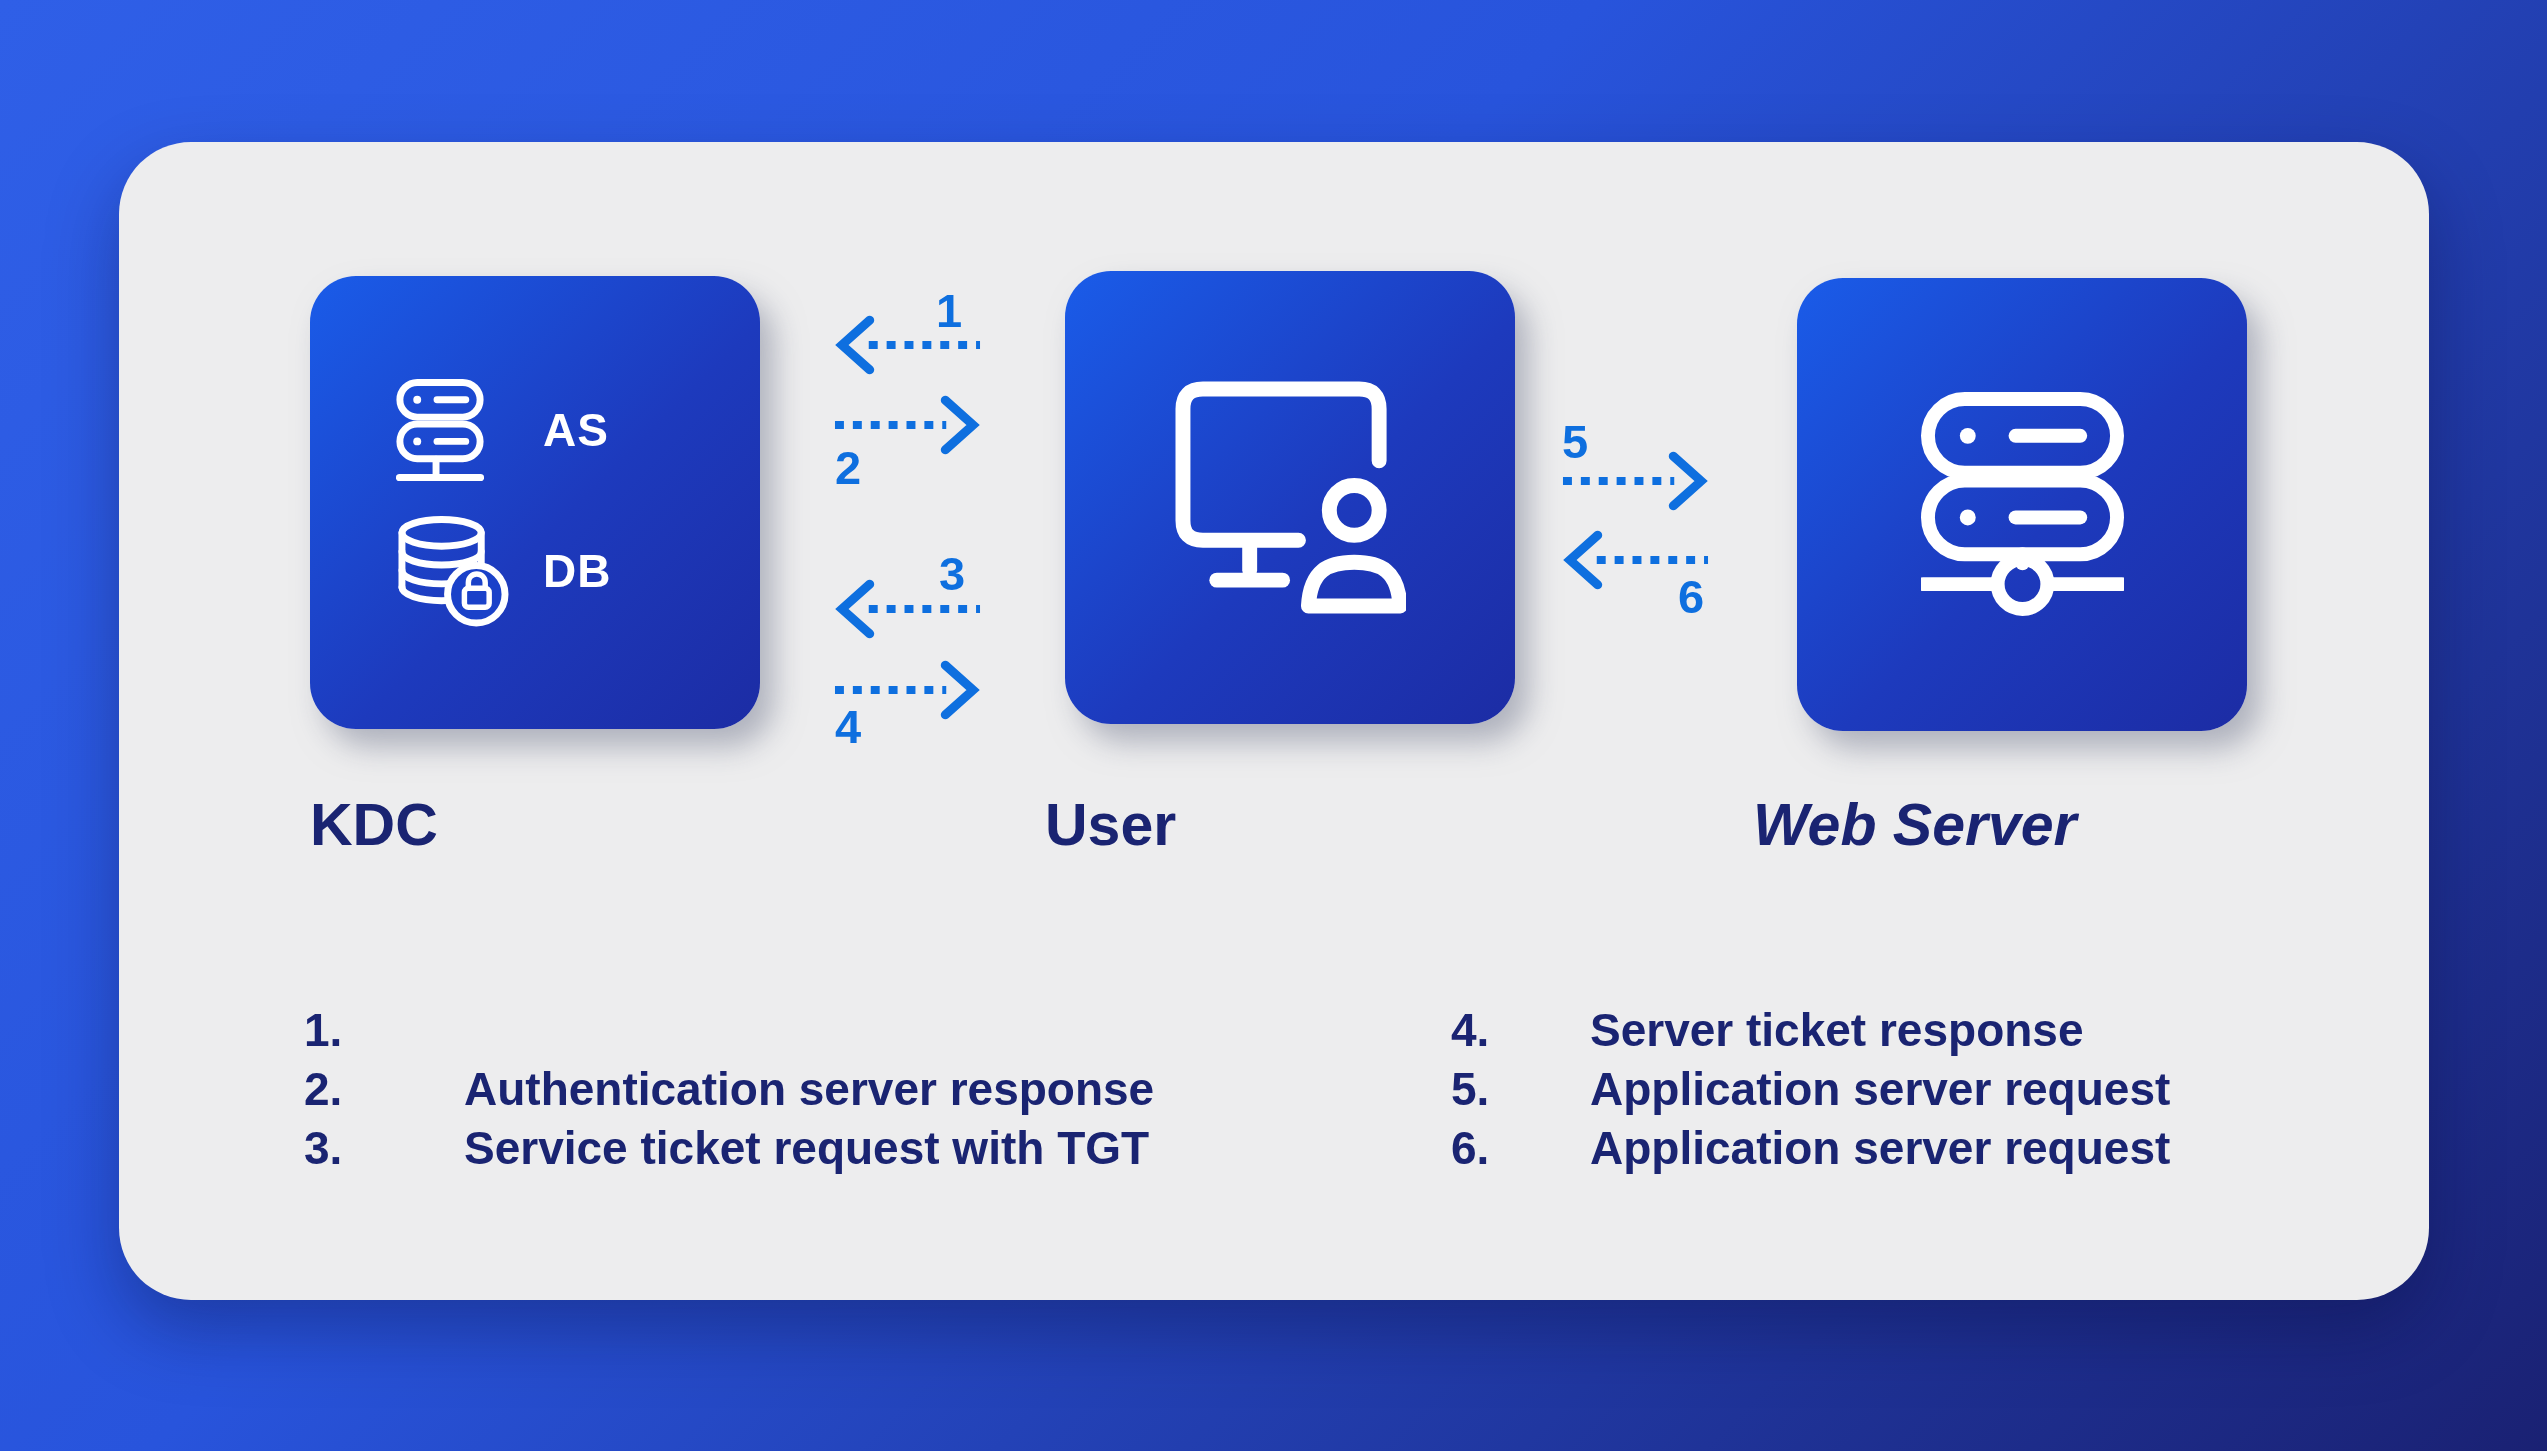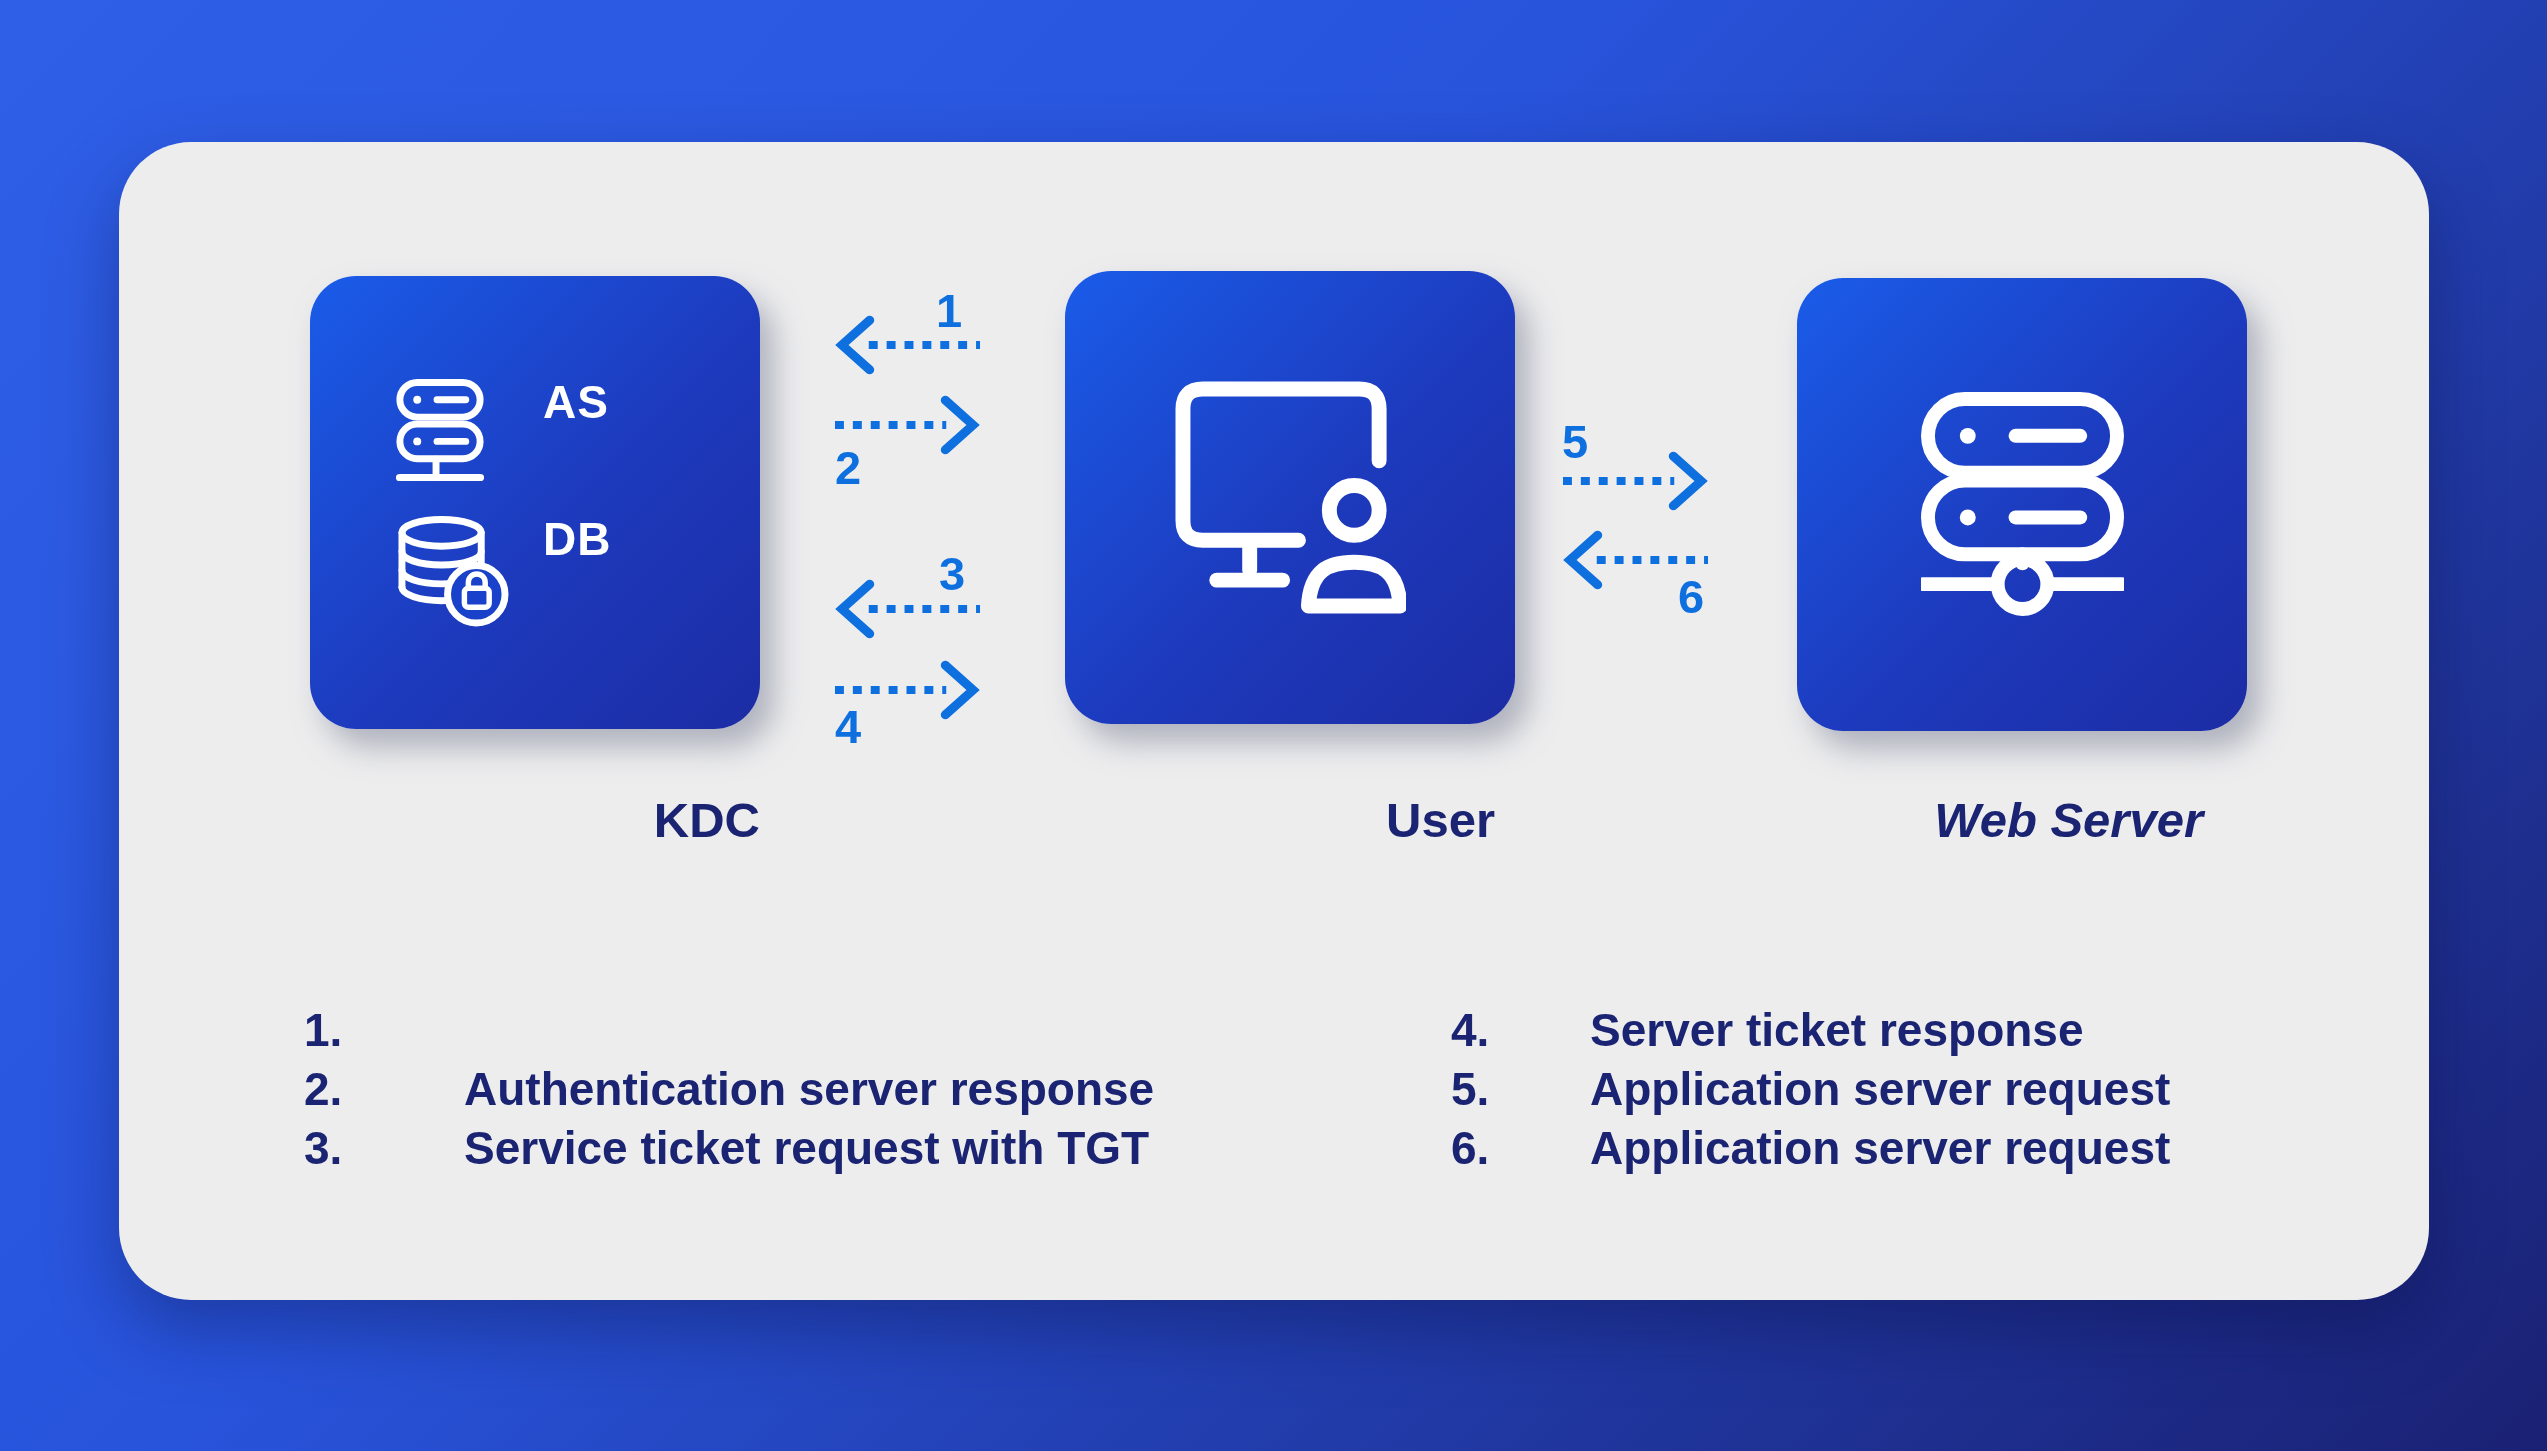--- a/index.html
+++ b/index.html
@@ -25,35 +25,35 @@
     position: absolute;
     width: 450px; height: 453px;
     border-radius: 46px;
     background: linear-gradient(135deg, #1A5CE9 0%, #1D3ABD 55%, #1C2CA4 100%);
     box-shadow: 14px 18px 30px rgba(124, 130, 150, 0.55);
   }
   #node-kdc  { left: 310px;  top: 276px; display: flex; flex-direction: column; justify-content: center; gap: 34px; padding-left: 86px; box-sizing: border-box; }
   #node-user { left: 1065px; top: 271px; display: flex; align-items: center; justify-content: center; }
   #node-web  { left: 1797px; top: 278px; display: flex; align-items: center; justify-content: center; }
 
-  .kdc-row { display: flex; align-items: flex-start; }
+  .kdc-row { display: flex; align-items: center; }
   .kdc-icon-slot { width: 117px; display: flex; justify-content: flex-start; }
   .kdc-label {
     margin-left: 30px;
     color: #FFFFFF;
     font-size: 46px; font-weight: 600; letter-spacing: 1px;
     line-height: 1;
   }
 
   .node-title {
     position: absolute;
     top: 796px;
     width: 450px;
-    text-align: right;
-    font-size: 49px; font-weight: 700;
+    text-align: left;
+    font-size: 59px; font-weight: 700;
     color: #1A2472;
     line-height: 1;
   }
   #title-kdc  { left: 310px; }
   #title-user { left: 1045px; }
   #title-web  { left: 1753px; font-style: italic; }
 
   .arrow { position: absolute; width: 151px; height: 64px; }
   .arrow line {
     stroke: #0E6FDF; stroke-width: 8;

